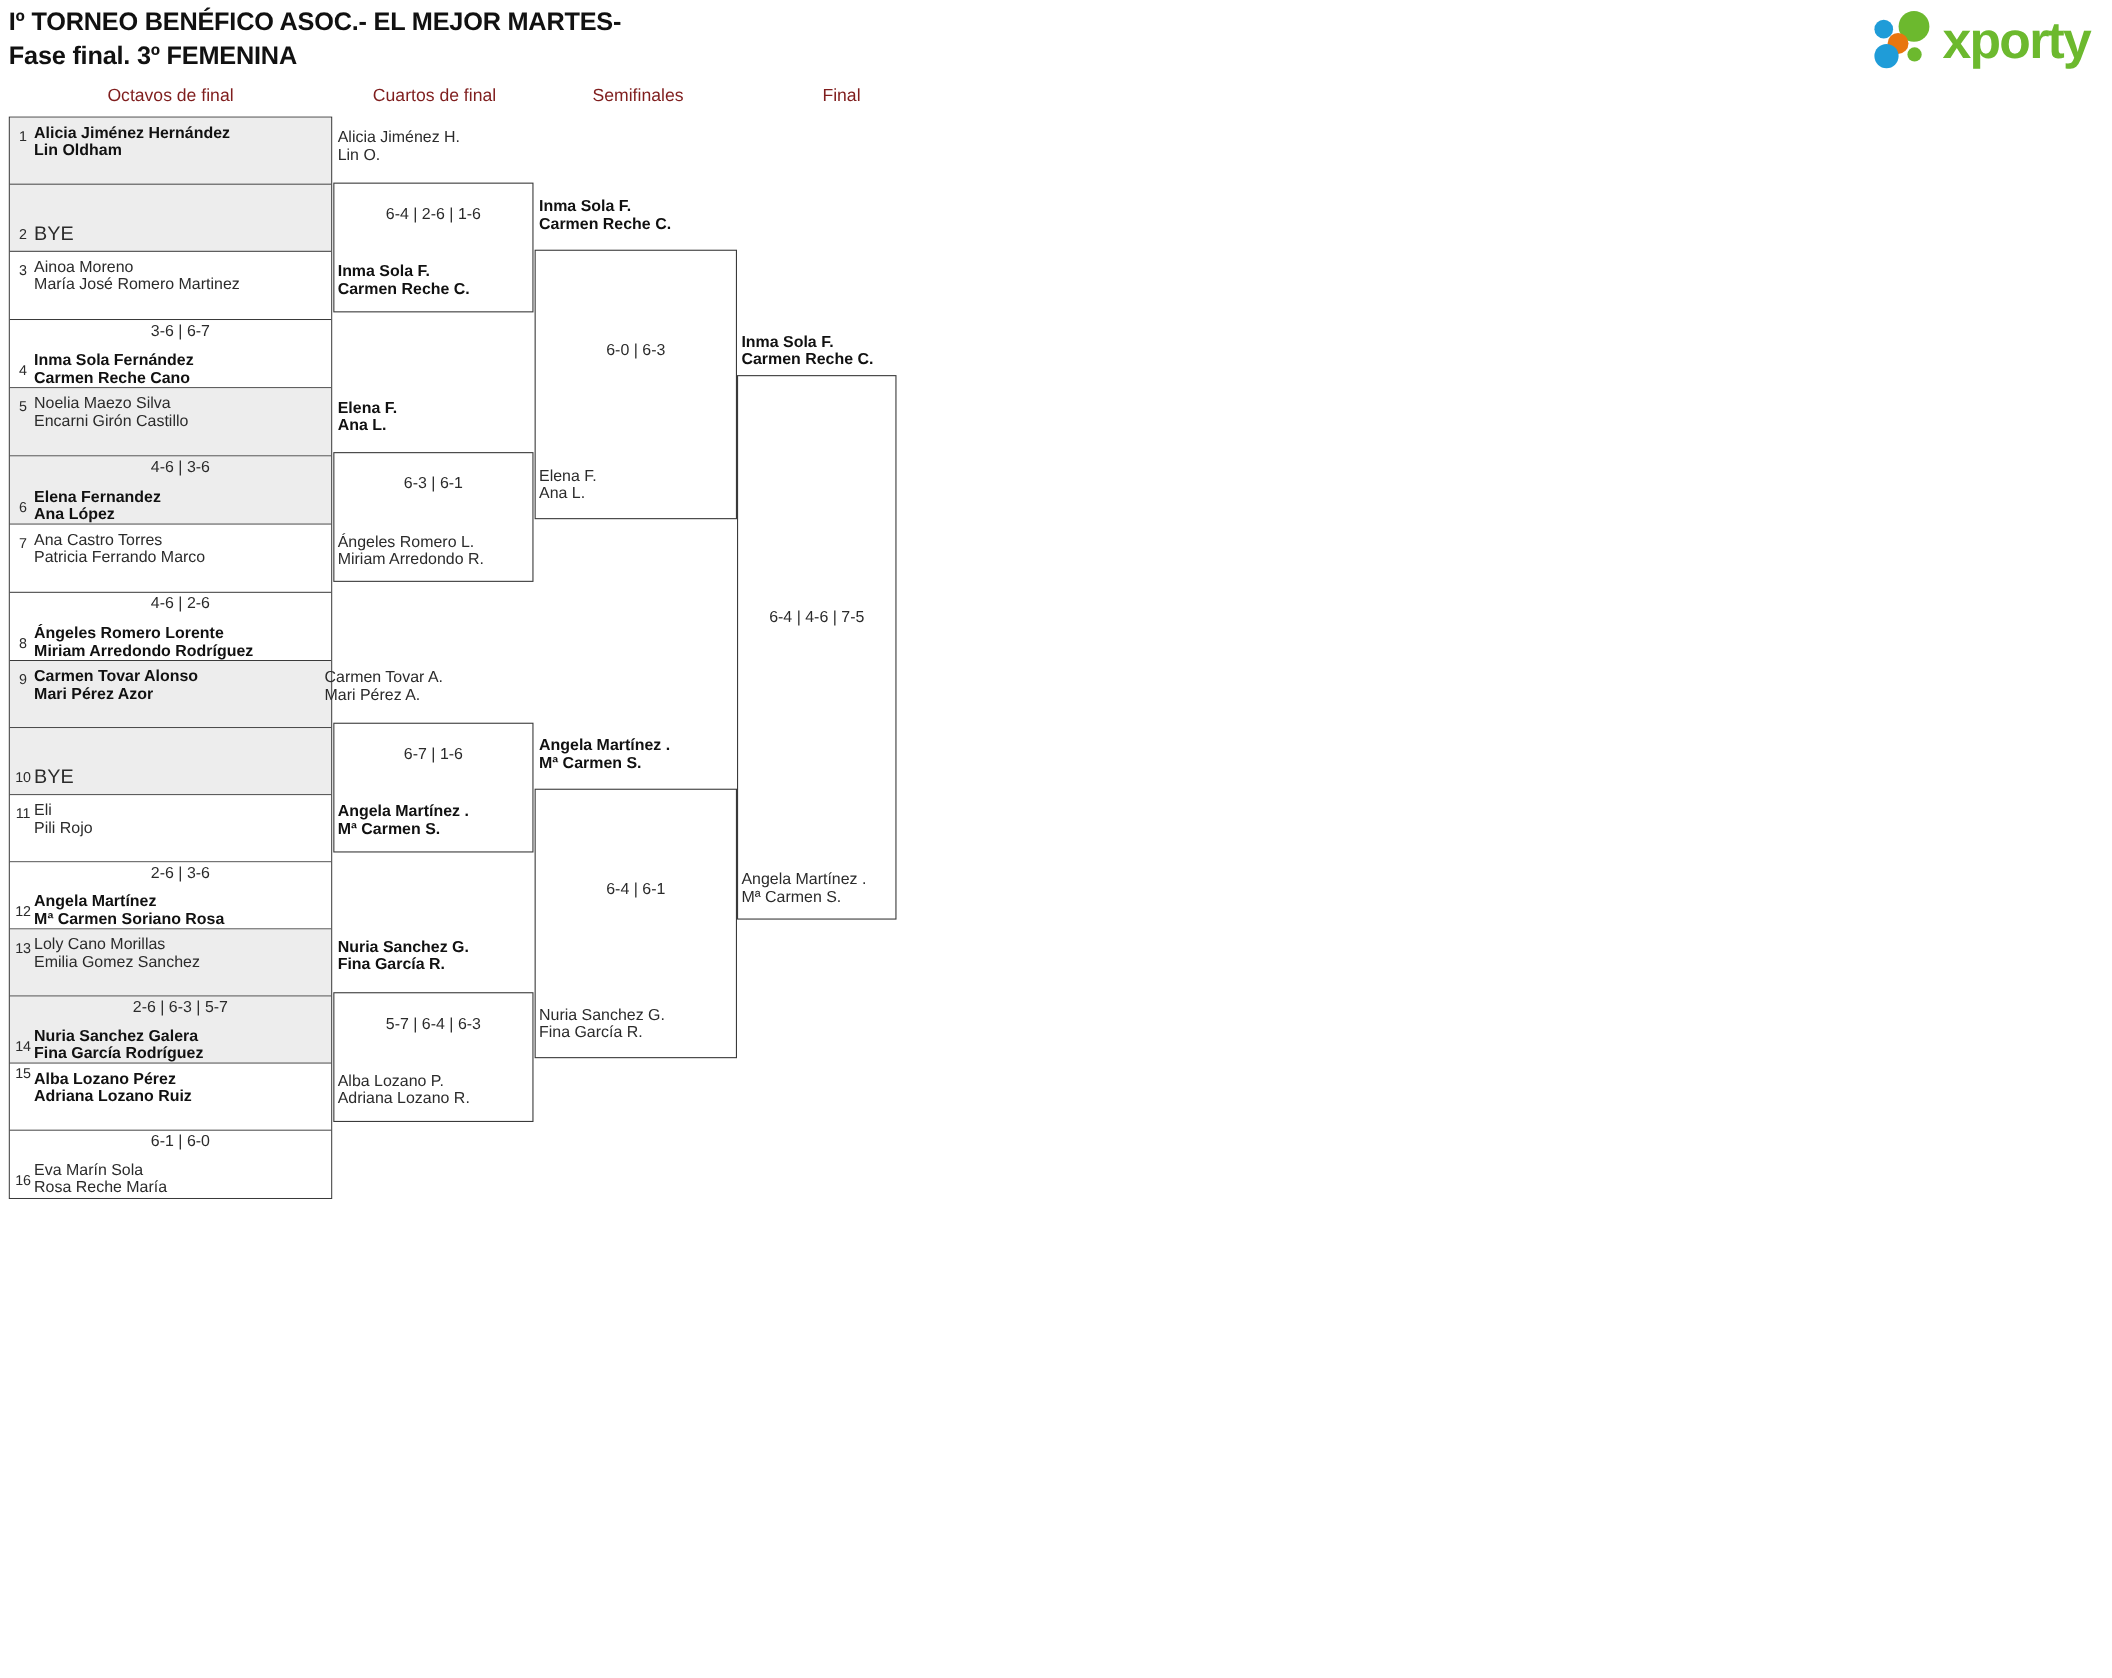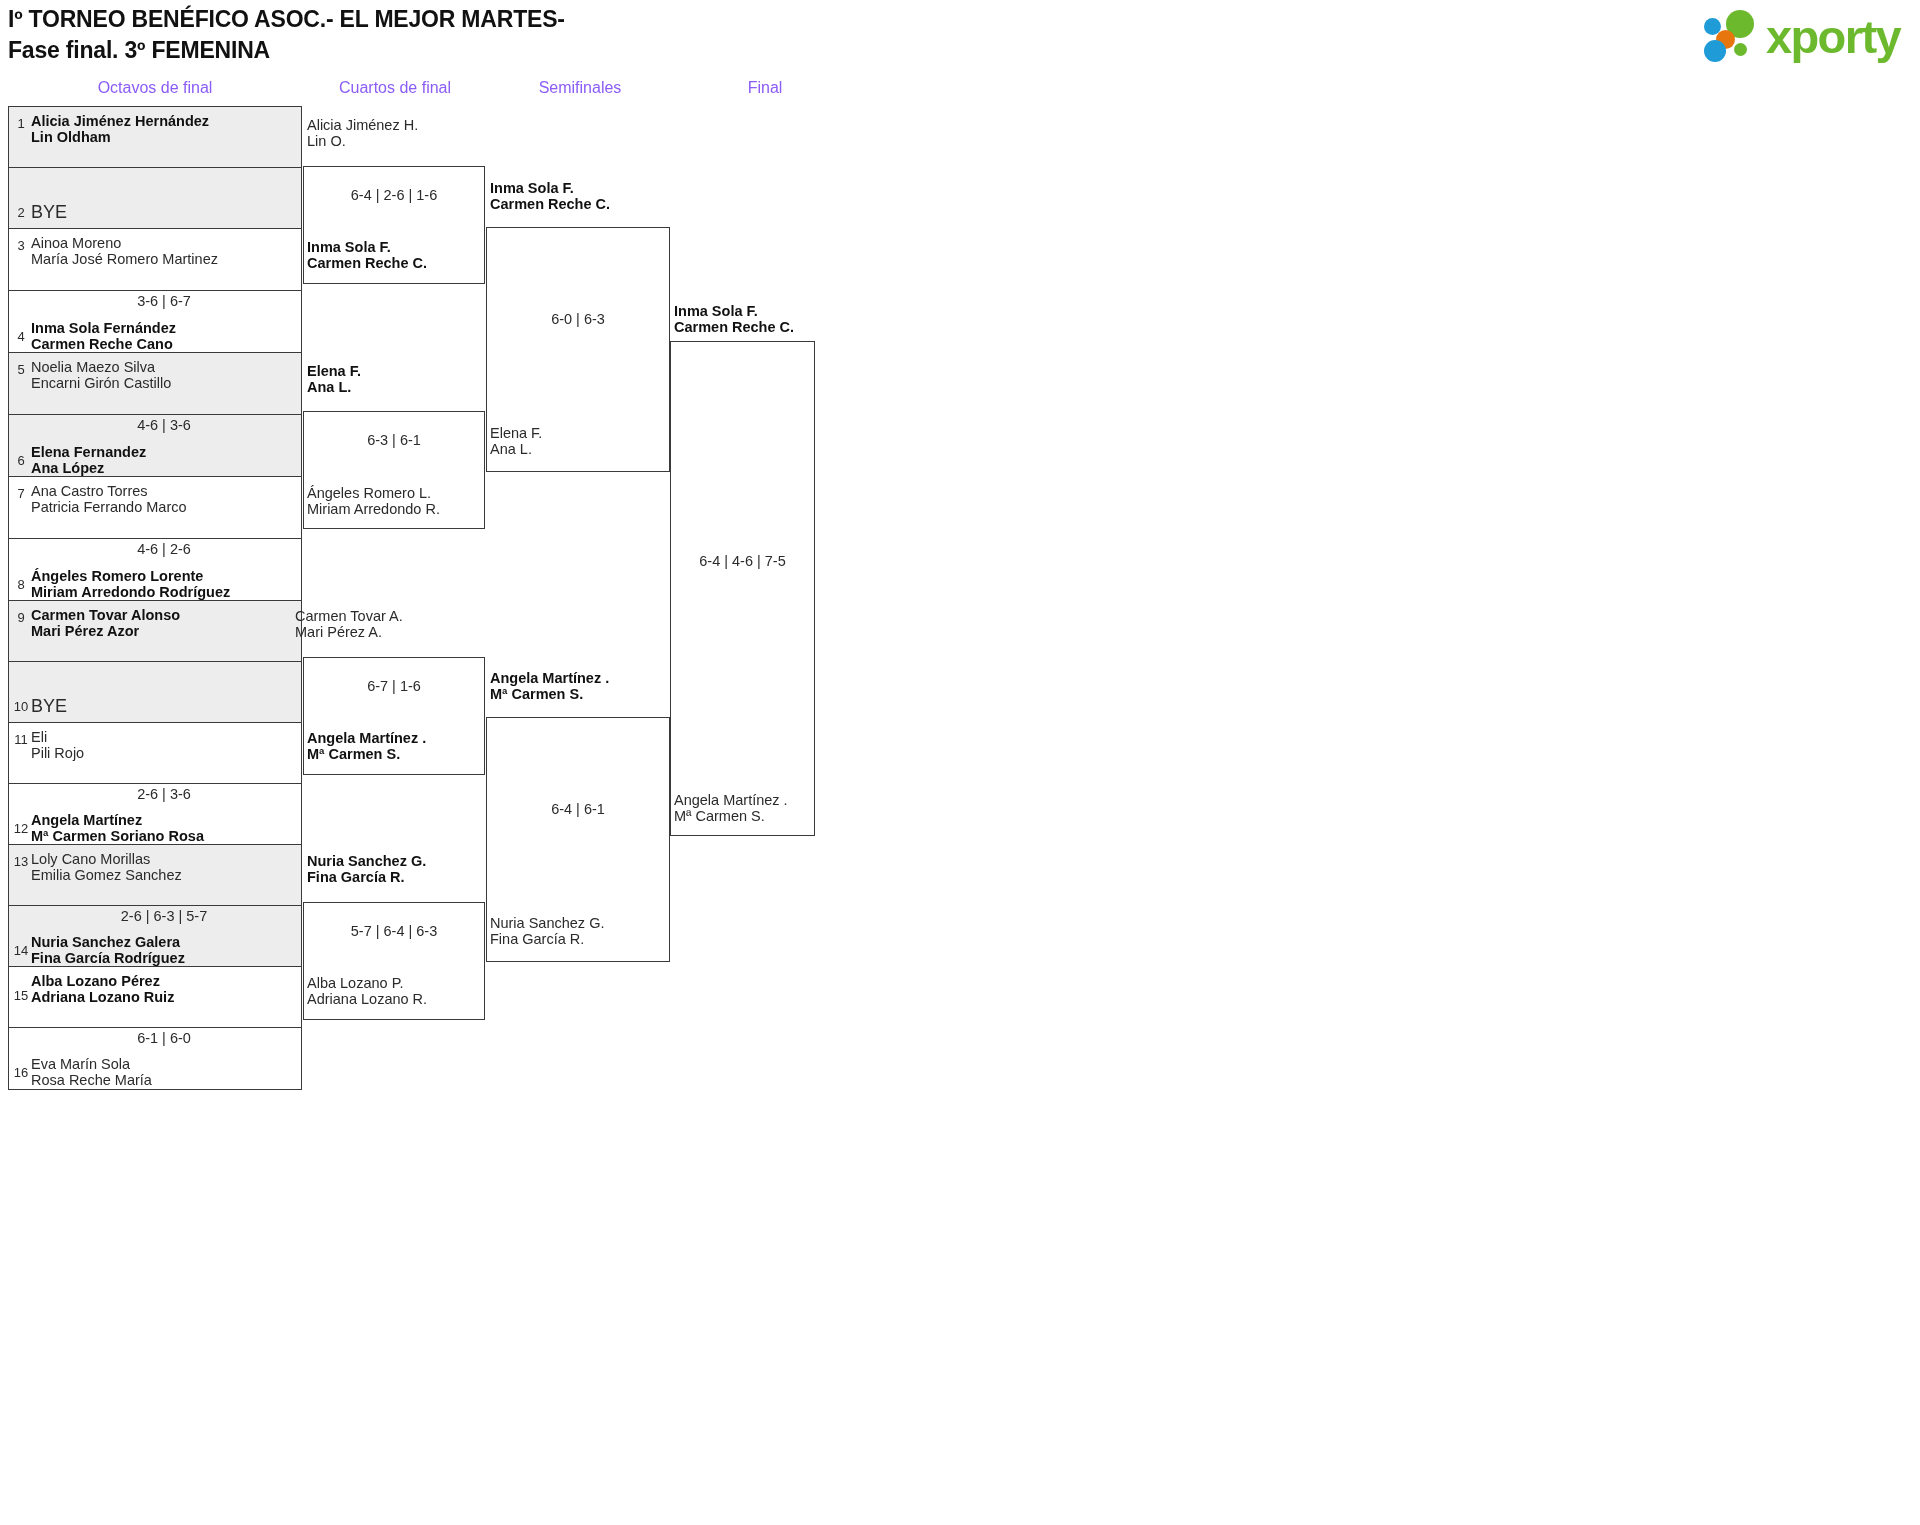--- a/index.html
+++ b/index.html
@@ -45,21 +45,21 @@
     font-weight: bold;
     color: #6cb92e;
     letter-spacing: -1.6px;
     line-height: 47px;
   }
 
   
   .round-head {
     position: absolute;
     font-size: 16px;
-    color: #8b5cf6;
+    color: #7f1d1d;
     text-align: center;
     white-space: nowrap;
   }
 
   
   .r1-wrap {
     position: absolute;
     left: 8px; top: 106px;
     width: 294px;
     border: 1px solid #3a3a3a;
@@ -245,21 +245,21 @@
       </div>
       <div class="r1-slot shade" style="height: 61px;">
         <div class="seed" style="top: 37px;">14</div>
         <div class="pair win" style="top: 29px;">
           <span>Nuria Sanchez Galera</span>
           <span>Fina García Rodríguez</span>
         </div>
         <div class="r1-score" style="top: 2px;">2-6 | 6-3 | 5-7</div>
       </div>
       <div class="r1-slot" style="height: 61px;">
-        <div class="seed" style="top: 21px;">15</div>
+        <div class="seed" style="top: 1px;">15</div>
         <div class="pair win" style="top: 7px;">
           <span>Alba Lozano Pérez</span>
           <span>Adriana Lozano Ruiz</span>
         </div>
       </div>
       <div class="r1-slot" style="height: 61px;">
         <div class="seed" style="top: 37px;">16</div>
         <div class="pair" style="top: 29px;">
           <span>Eva Marín Sola</span>
           <span>Rosa Reche María</span>

